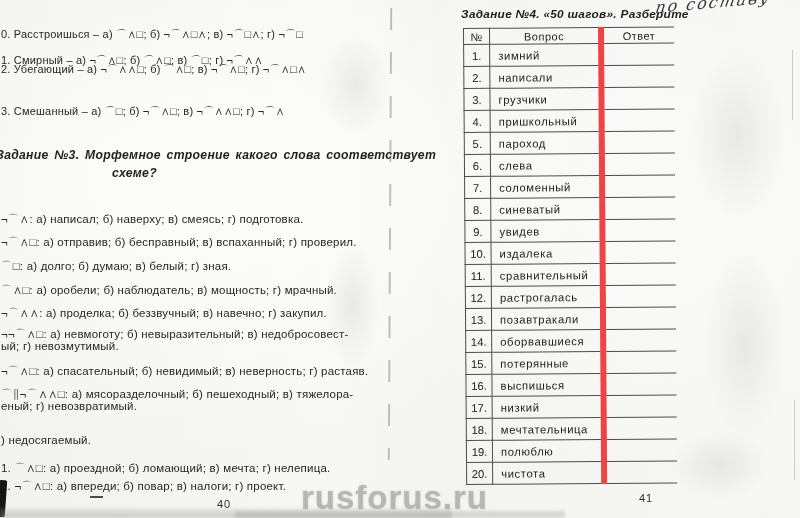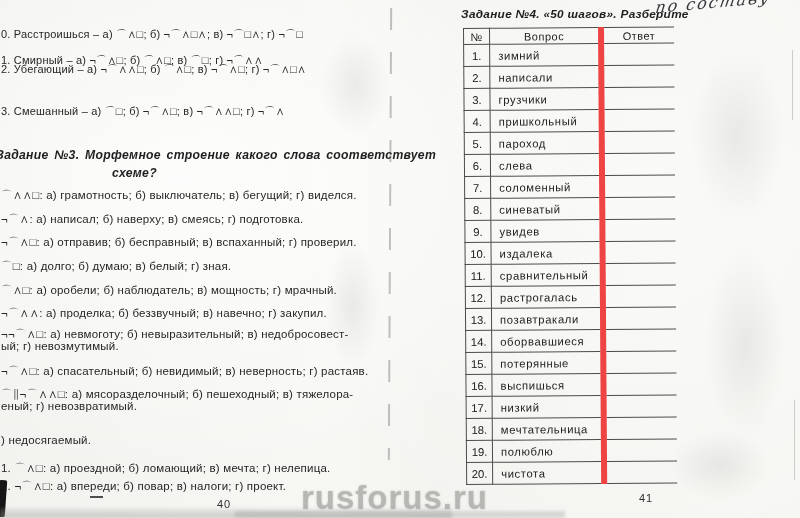--- a/index.html
+++ b/index.html
@@ -67,21 +67,20 @@
 
 <div style="position:absolute;inset:0;width:445px;height:518px;">
   <div class="line" style="top:27px">0. Расстроишься – а) ⌒∧□; б) ¬⌒∧□∧; в) ¬⌒□∧; г) ¬⌒□</div>
   <div class="line" style="top:53px">1. Смирный – а) ¬⌒∧□; б) ⌒∧□; в) ⌒□; г) ¬⌒∧∧</div>
   <div class="line" style="top:62px">2. Убегающий – а) ¬⌒∧∧□; б) ⌒∧□; в) ¬⌒∧□; г) ¬⌒∧□∧</div>
   <div class="line" style="top:104px">3. Смешанный – а) ⌒□; б) ¬⌒∧□; в) ¬⌒∧∧□; г) ¬⌒∧</div>
 
   <div class="line heading" style="top:148px;left:-4px">Задание №3.  Морфемное строение какого слова соответствует</div>
   <div class="line heading" style="top:166px;left:112px">схеме?</div>
 
-  <div class="line scheme-line" style="top:188px">⌒∧∧□: а) грамотность; б) выключатель; в) бегущий; г) виделся.</div>
   <div class="line scheme-line" style="top:212px">¬⌒∧: а) написал; б) наверху; в) смеясь; г) подготовка.</div>
   <div class="line scheme-line" style="top:235px">¬⌒∧□: а) отправив; б) бесправный; в) вспаханный; г) проверил.</div>
   <div class="line scheme-line" style="top:259px">⌒□: а) долго; б) думаю; в) белый; г) зная.</div>
   <div class="line scheme-line" style="top:283px">⌒∧□: а) оробели; б) наблюдатель; в) мощность; г) мрачный.</div>
   <div class="line scheme-line" style="top:306px">¬⌒∧∧: а) проделка; б) беззвучный; в) навечно; г) закупил.</div>
   <div class="line scheme-line" style="top:327px">¬¬⌒∧□: а) невмоготу; б) невыразительный; в) недобросовест-</div>
   <div class="line scheme-line" style="top:340px">ый; г) невозмутимый.</div>
   <div class="line scheme-line" style="top:364px">¬⌒∧□: а) спасательный; б) невидимый; в) неверность; г) растаяв.</div>
   <div class="line scheme-line" style="top:387px">⌒∥¬⌒∧∧□: а) мясоразделочный; б) пешеходный; в) тяжелора-</div>
   <div class="line scheme-line" style="top:400px">еный; г) невозвратимый.</div>

